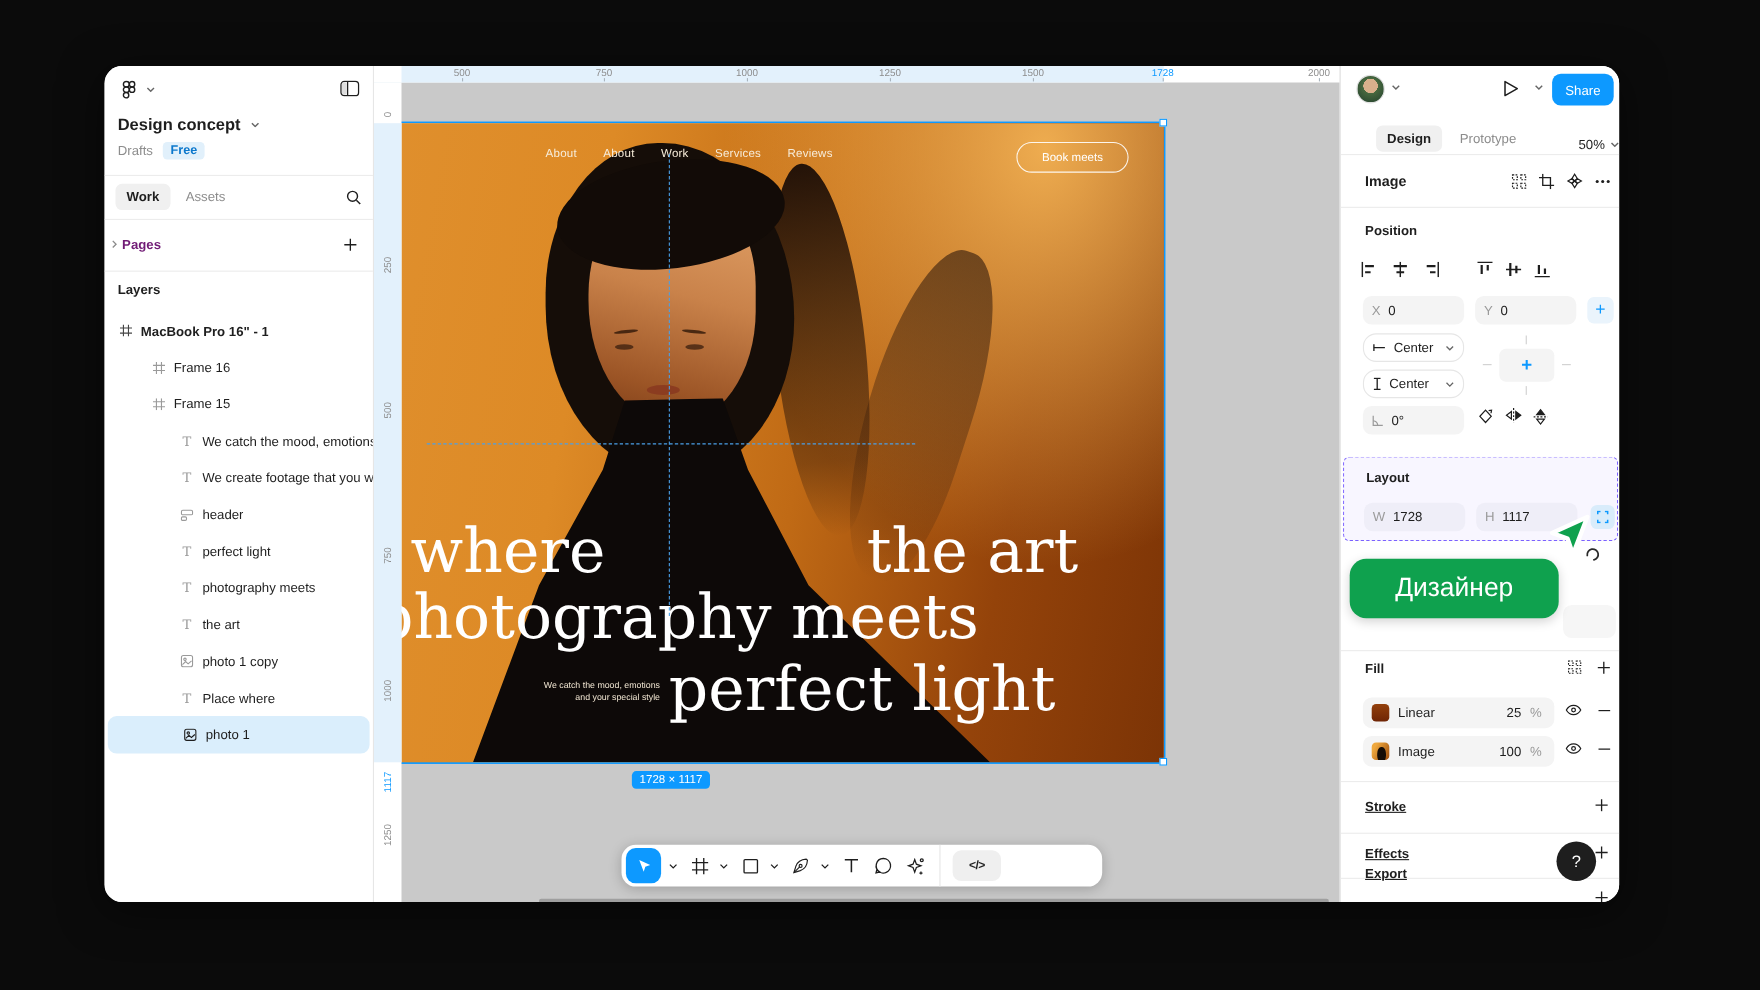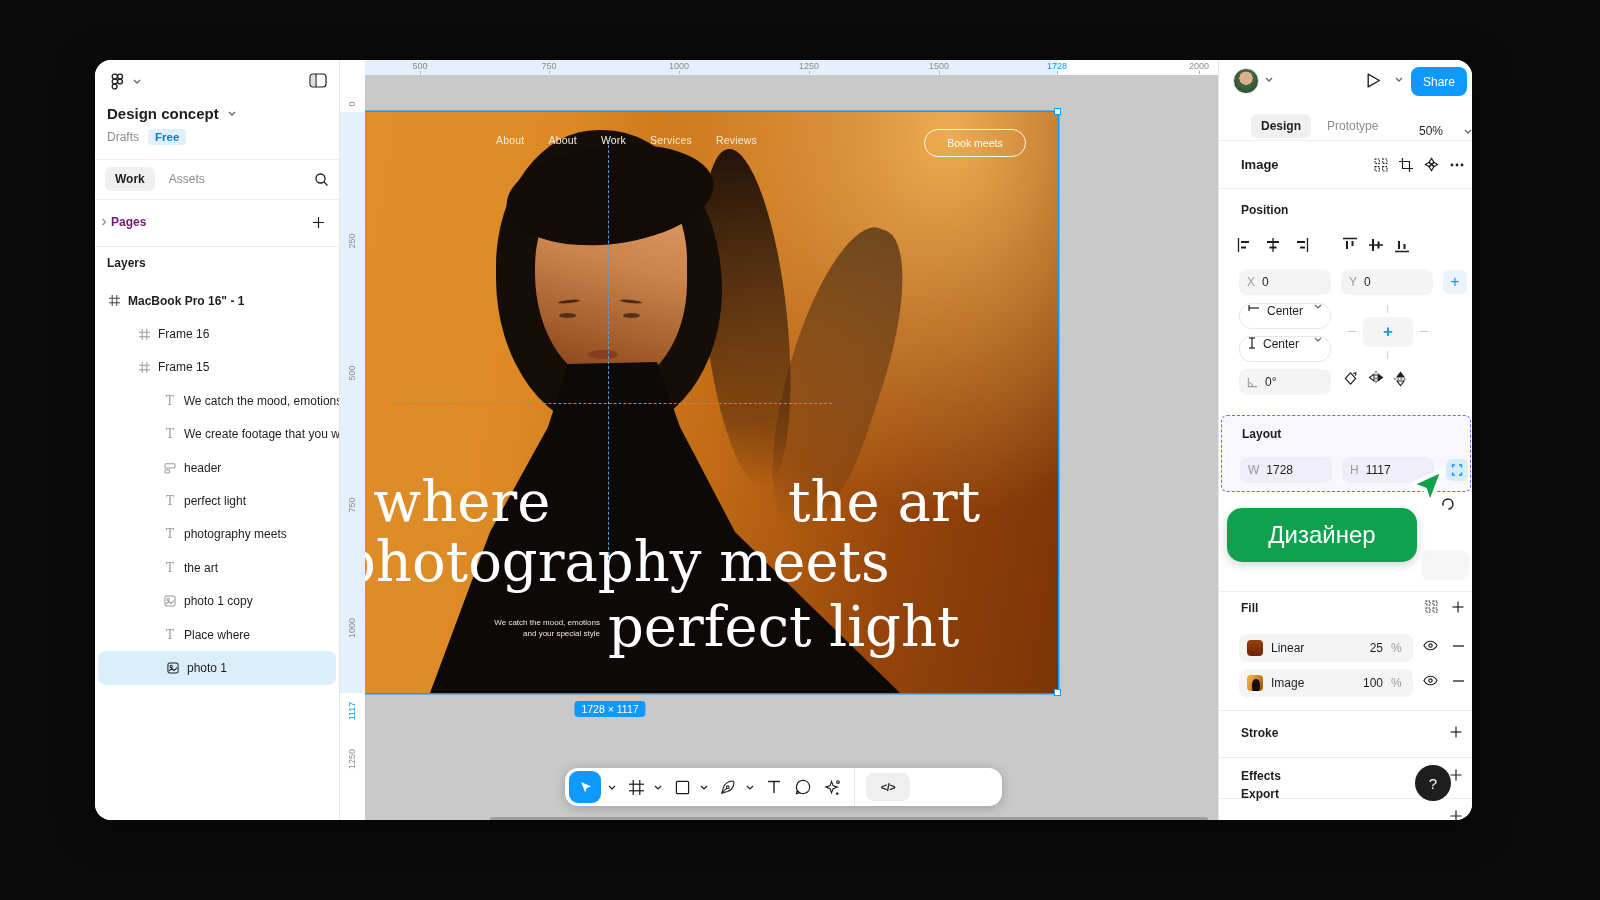--- a/index.html
+++ b/index.html
@@ -88,32 +88,32 @@
   
   .right { position:absolute; right:0; top:0; width:254px; height:100%; background:#fff; border-left:1px solid #e6e6e6; z-index:30; }
   .avatar { position:absolute; left:14px; top:8px; width:26px; height:26px; border-radius:50%;
             background:radial-gradient(circle at 50% 38%, #d9b08c 0 34%, #47683f 35%, #2f4e33 75%); border:1px solid #e0e0e0; }
   .r-chev1 { position:absolute; left:46px; top:17px; }
   .play-btn { position:absolute; left:146px; top:12px; }
   .r-chev2 { position:absolute; left:176px; top:17px; }
   .share-btn { position:absolute; left:192px; top:7px; width:56px; height:29px; background:#0d99ff; color:#fff; border-radius:8px;
                display:flex; align-items:center; justify-content:center; font-size:12px; font-weight:500; }
   .rtabs { position:absolute; left:0; top:42px; width:100%; height:36px; display:flex; align-items:flex-end; padding:0 16px; gap:14px; font-size:12px;margin-left:16px; }
-  .zoom-ctl { margin-left:auto; display:flex; align-items:center; gap:21px; color:#1e1e1e; }
+  .zoom-ctl { margin-left:auto; display:flex; align-items:center; gap:5px; color:#1e1e1e; }
   .sec-title { font-size:12px; font-weight:700; color:#1e1e1e; }
   .sel-type { position:absolute; left:22px; top:97px; font-size:13px; font-weight:700; color:#1e1e1e; }
   .hdr-icons { position:absolute; right:8px; top:97px; display:flex; gap:11px; align-items:center; }
   .pos-title { position:absolute; left:22px; top:143px; }
   .align-row { position:absolute; left:18px; top:177px; display:flex; gap:12px; align-items:center; }
   .align-row .gap { width:10px; }
   .field { position:absolute; height:26px; background:#f4f4f4; border-radius:8px; display:flex; align-items:center; padding:0 8px; gap:7px; font-size:12px; color:#1e1e1e; }
   .field .fl { color:#9a9a9a; }
   .plus-blue { position:absolute; left:224px; top:210px; width:24px; height:24px; background:#eaf4fc; border-radius:6px;
                color:#0d99ff; font-size:16px; display:flex; align-items:center; justify-content:center; font-weight:500; }
-  .dd { position:absolute; height:26px; border:1px solid #e6e6e6; border-radius:12px; display:flex; padding:0 8px; gap:7px; font-size:12px; color:#1e1e1e; background:#fff; }
+  .dd { position:absolute; height:26px; border:1px solid #e6e6e6; border-radius:12px; display:flex; align-items:center; padding:12px 8px; gap:7px; font-size:12px; color:#1e1e1e; background:#fff; }
   .dd .caret { margin-left:auto; }
   .constraint { position:absolute; left:127px; top:243px; width:84px; height:62px; }
   .constraint .cbox { position:absolute; left:17px; top:14px; width:50px; height:30px; background:#f4f4f4; border-radius:6px;
                       display:flex; align-items:center; justify-content:center; color:#0d99ff; font-size:17px; font-weight:700; }
   .constraint .tickv { position:absolute; left:41px; width:1px; height:8px; background:#cfcfcf; }
   .constraint .tickh { position:absolute; top:28px; width:8px; height:1px; background:#cfcfcf; }
   .rot-icons { position:absolute; left:124px; top:311px; display:flex; gap:10px; }
   .layout-box { position:absolute; left:2px; top:355px; width:250px; height:77px; border:1.5px dashed #7b61ff; border-radius:6px; background:rgba(123,97,255,.055); }
   .layout-title { position:absolute; left:20px; top:11px; }
   .constrain-btn { position:absolute; left:224px; top:43px; width:22px; height:22px; background:#d9ecfb; border-radius:6px;
@@ -127,21 +127,21 @@
   .fill-icons { position:absolute; right:8px; top:540px; display:flex; gap:14px; align-items:center; }
   .fill-row-field { position:absolute; left:20px; width:174px; height:28px; background:#f4f4f4; border-radius:8px;
                     display:flex; align-items:center; padding:0 8px; gap:8px; font-size:12px; color:#1e1e1e; }
   .fill-row-field .val { margin-left:auto; }
   .fill-row-field .pct { color:#9a9a9a; width:14px; }
   .swatch { width:16px; height:16px; border-radius:4px; }
   .sw-linear { background:linear-gradient(180deg,#93400c,#6f2505); }
   .sw-image { background:linear-gradient(120deg,#efa83d 20%,#9c4c0c); position:relative; overflow:hidden; }
   .sw-image i { position:absolute; left:5px; top:4px; width:8px; height:14px; background:#140c06; border-radius:45%; display:block; }
   .row-icons { position:absolute; display:flex; gap:15px; align-items:center; right:8px; }
-  .simple-sec { position:absolute; left:22px; }
+  .simple-sec { position:absolute; left:22px;text-decoration:underline; }
   .sec-plus { position:absolute; right:10px; }
   .help-btn { position:absolute; left:196px; top:705px; width:36px; height:36px; border-radius:50%; background:#1e1e1e; color:#fff;
               display:flex; align-items:center; justify-content:center; font-size:15px; z-index:50; }
   svg { display:block; }
 </style>
 </head>
 <body>
 
 <div class="stage">
 <div class="app">

